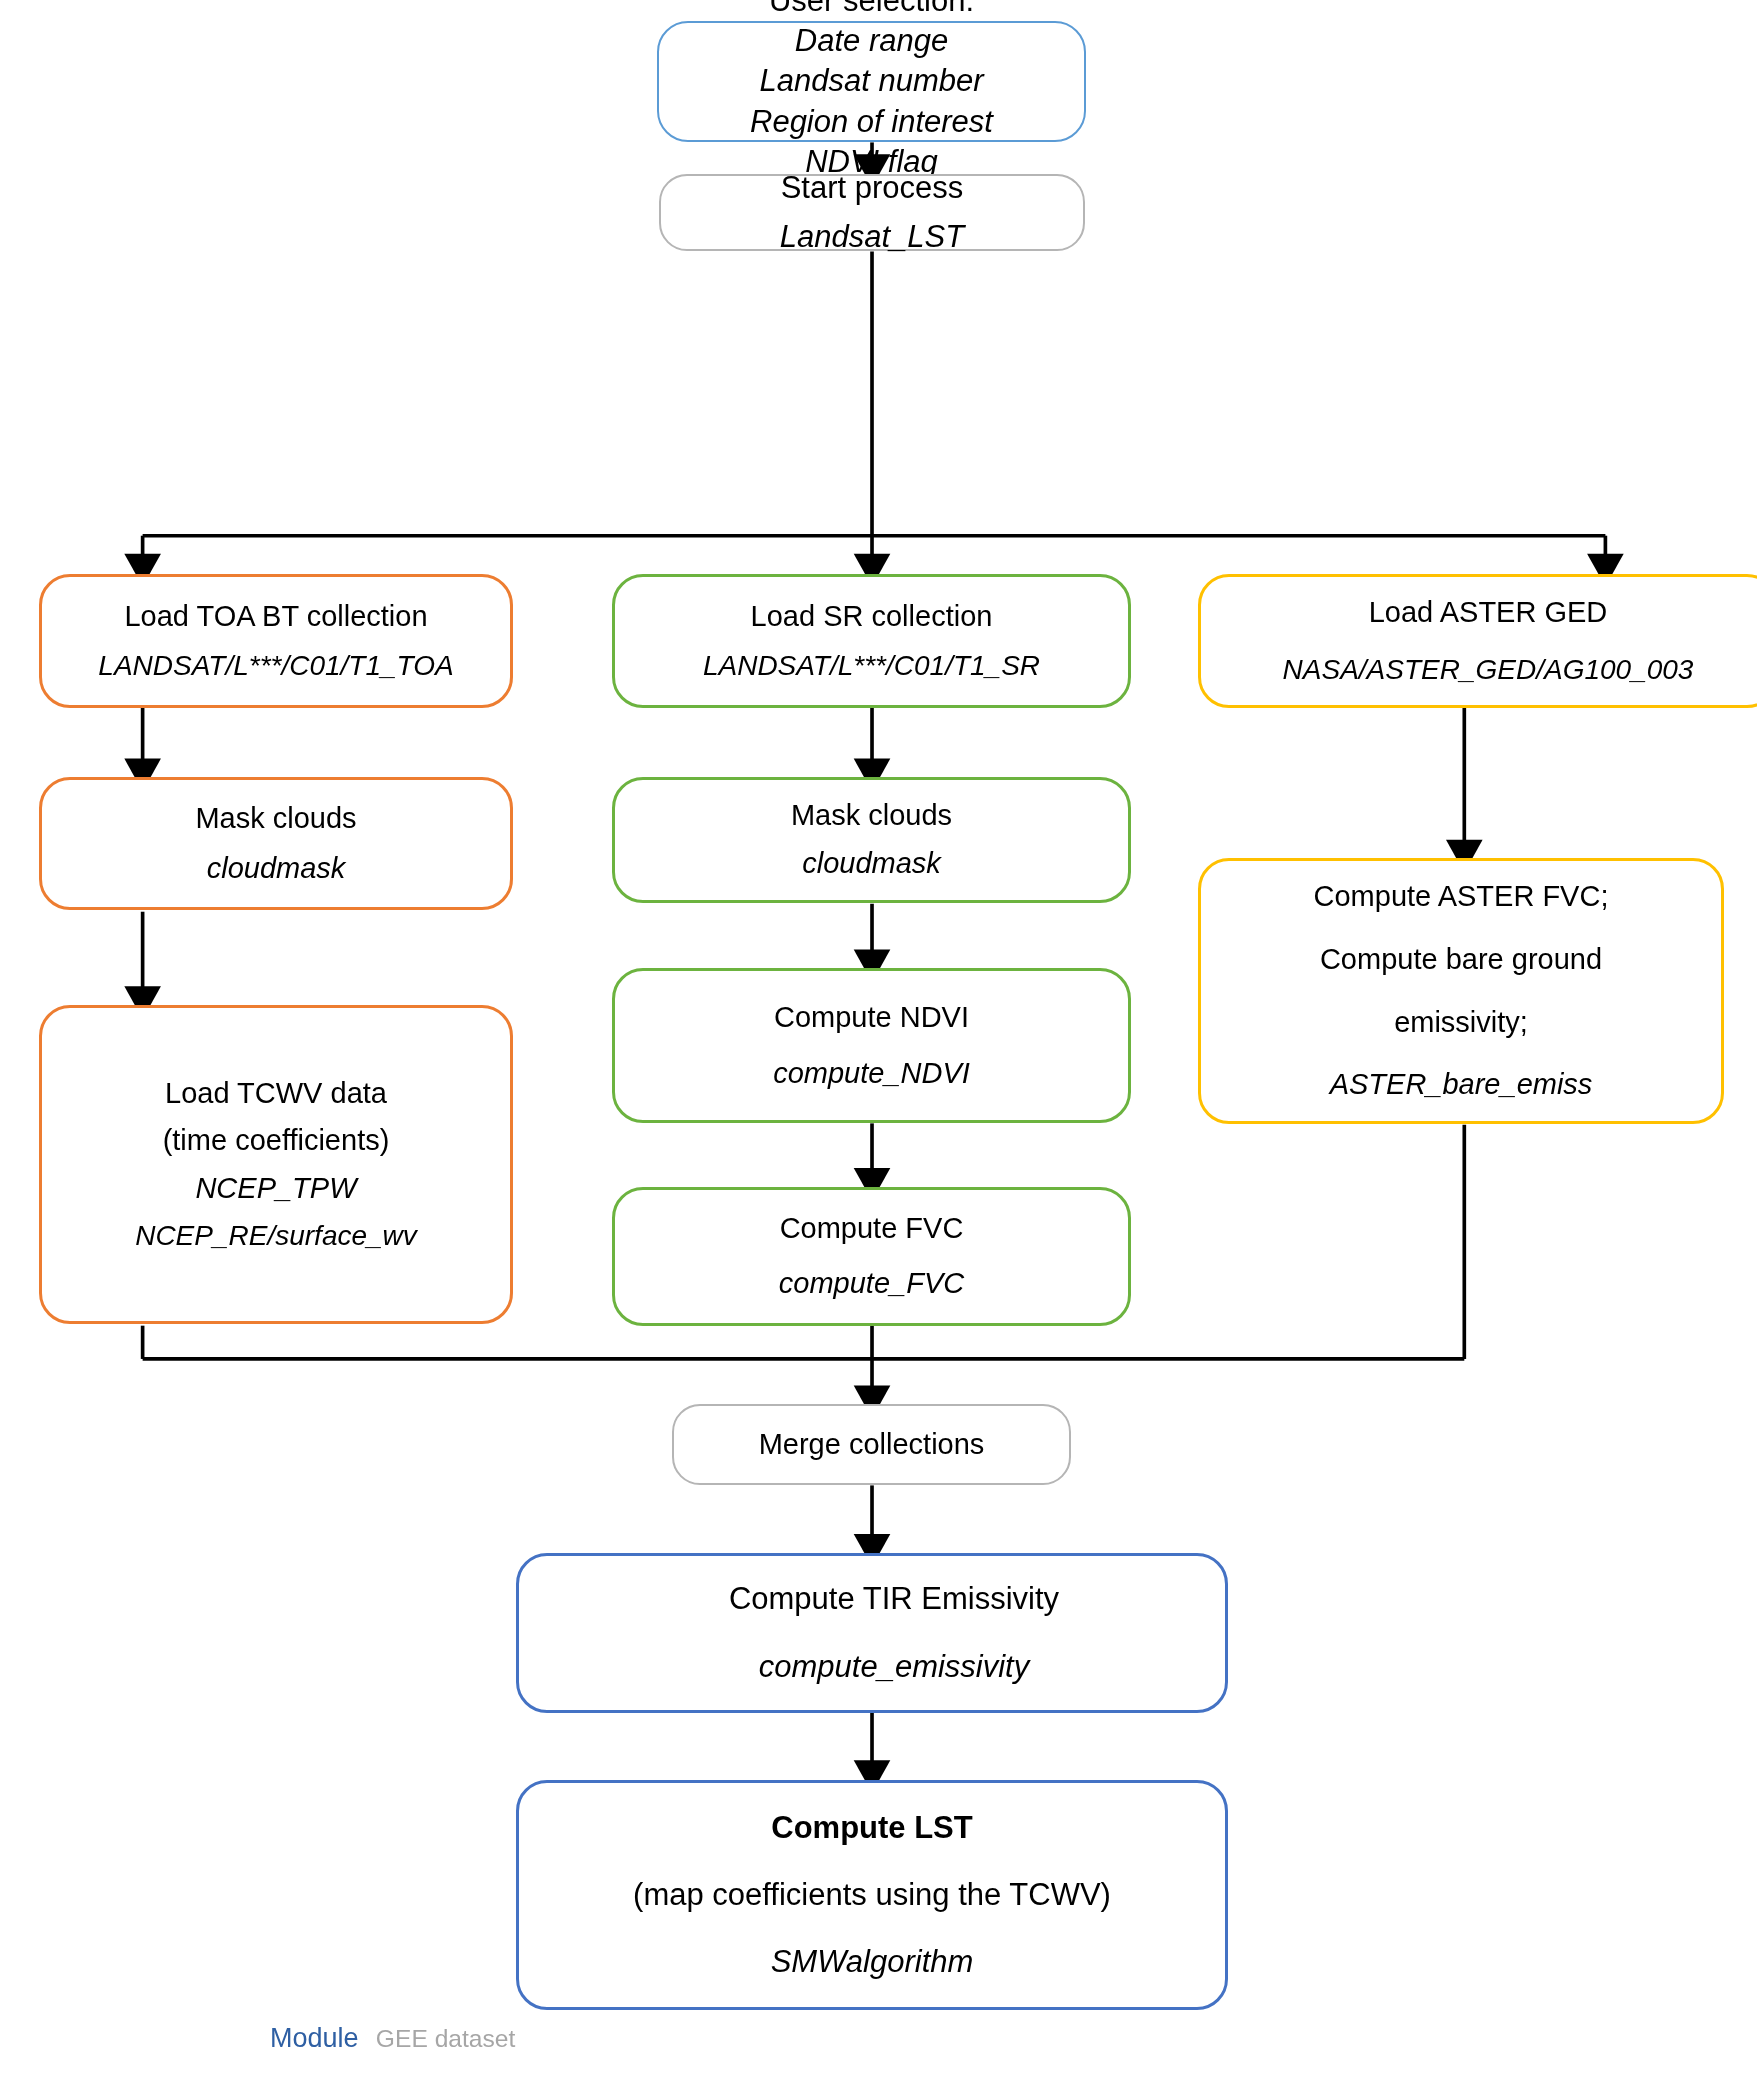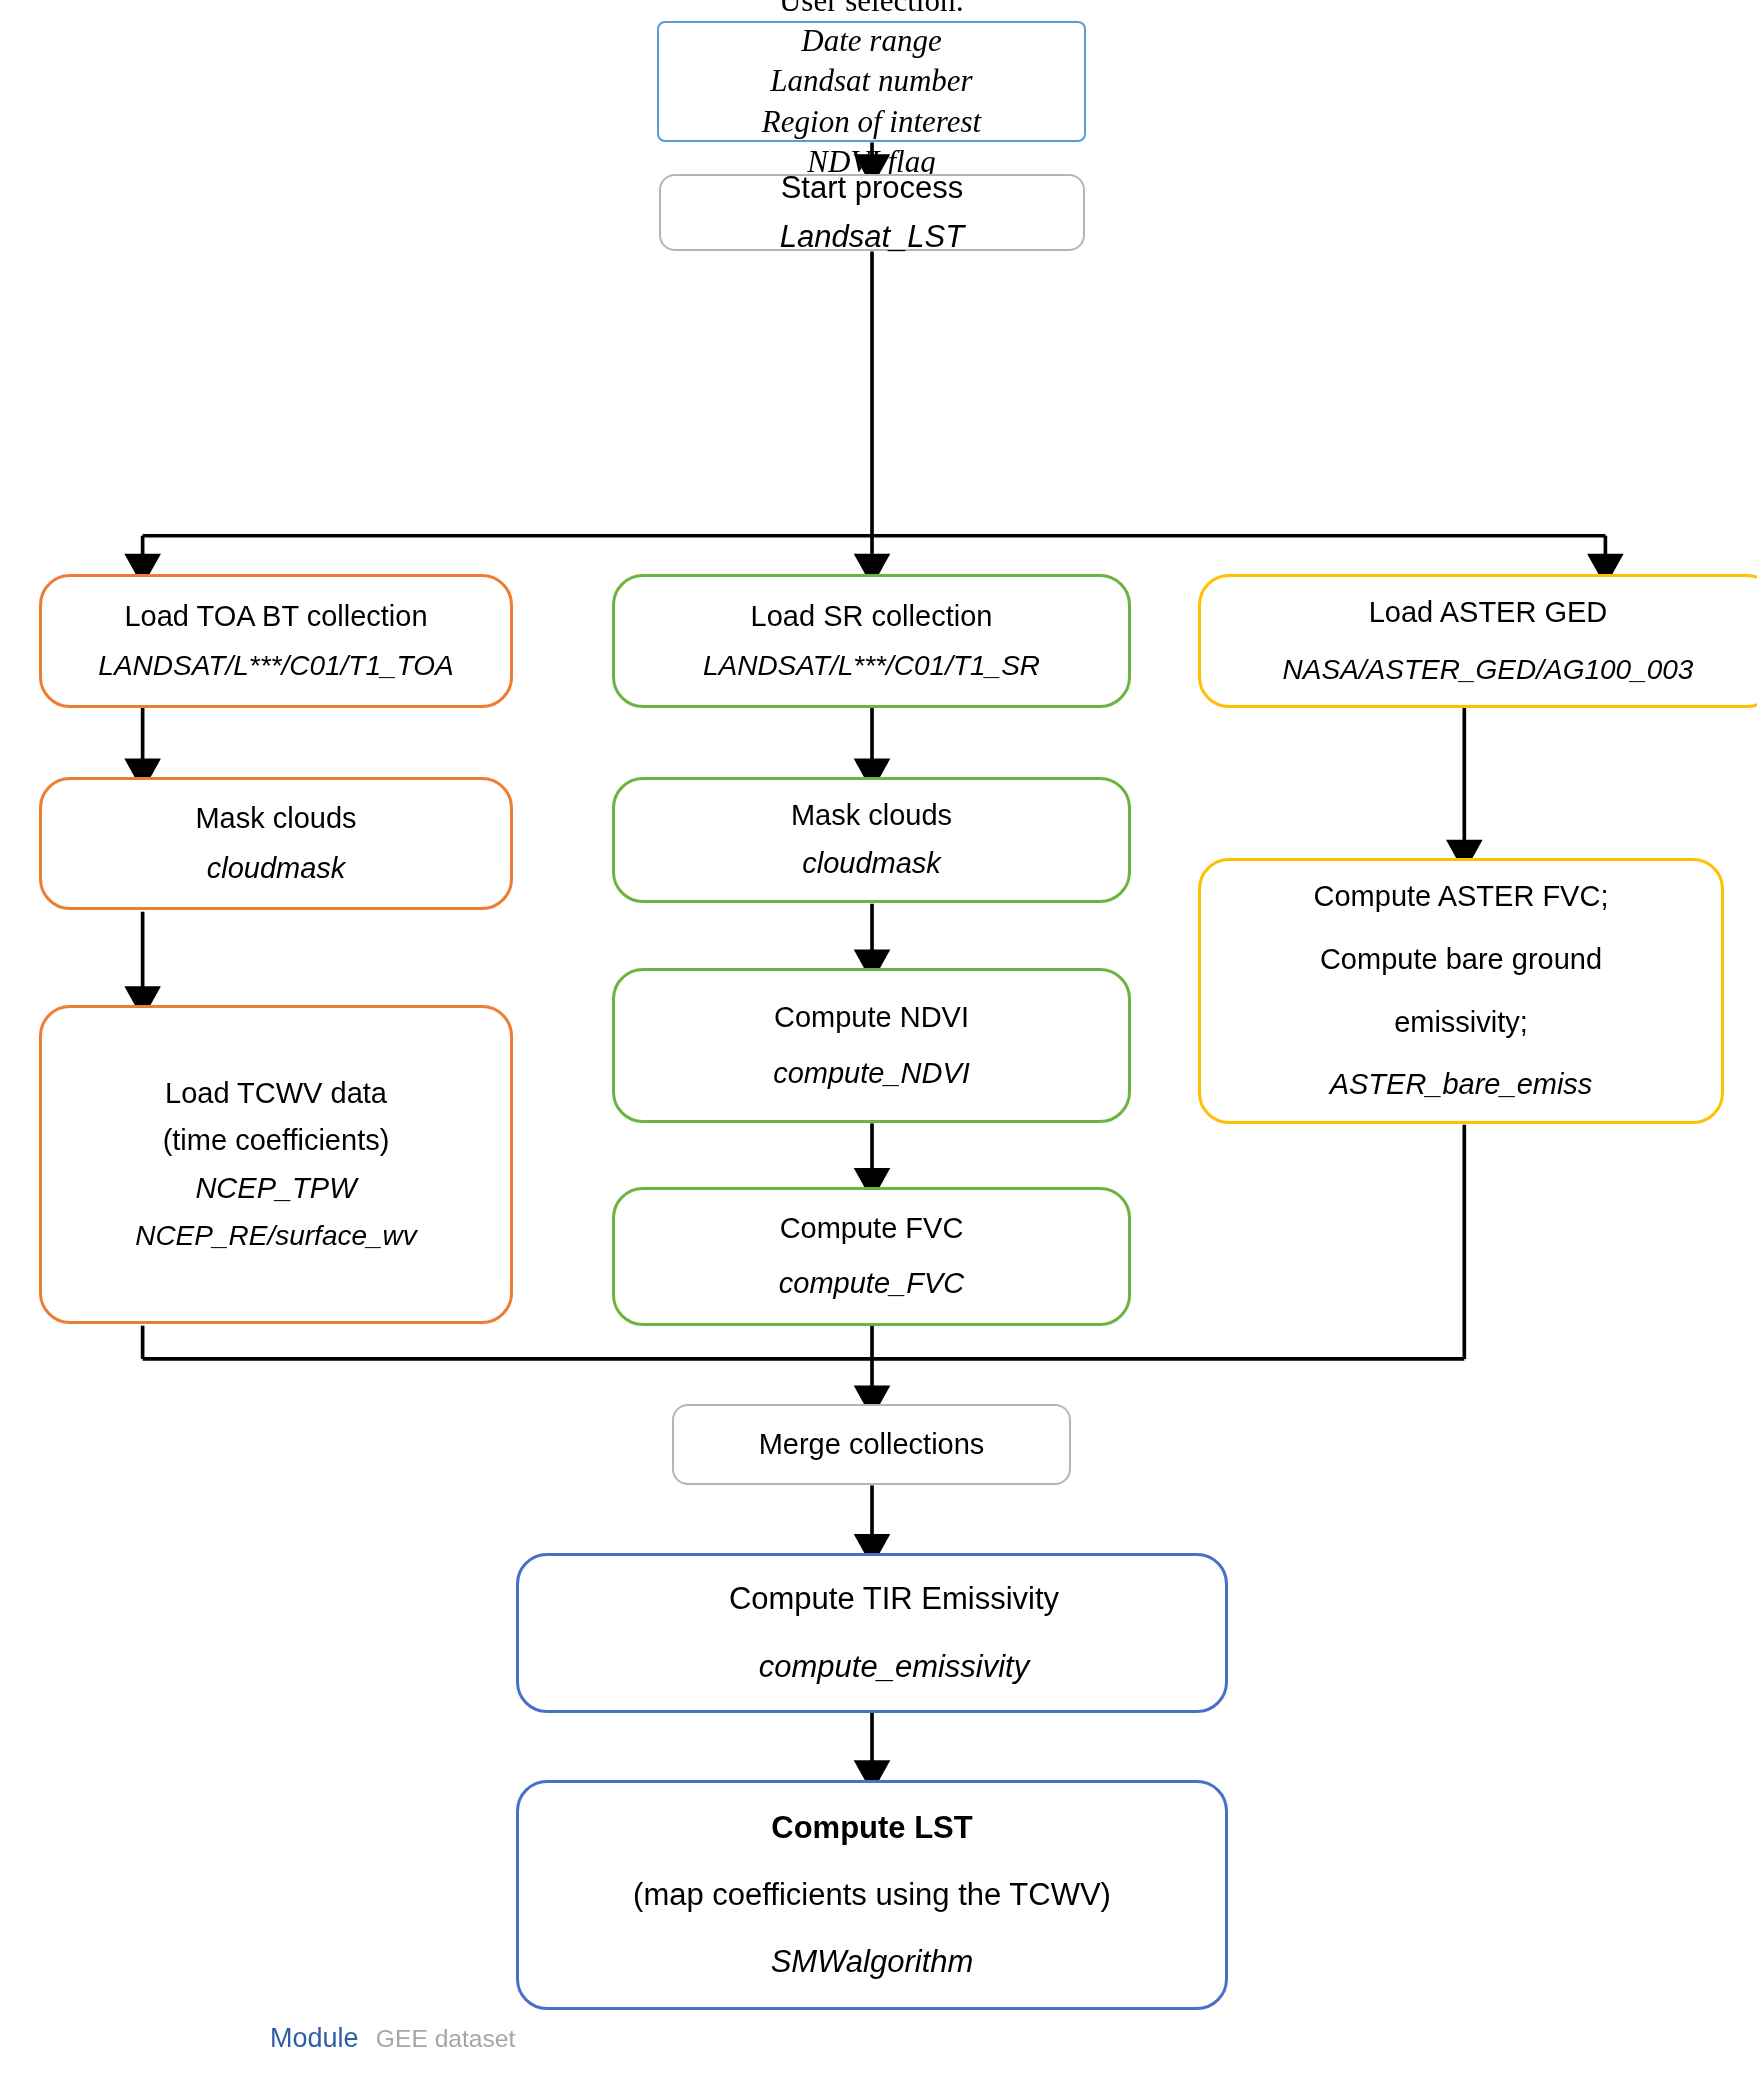--- a/index.html
+++ b/index.html
@@ -41,22 +41,22 @@
     white-space: nowrap;
     color: #000000;
     line-height: 1.30;
   }
   .plain   { font-style: normal; color: #000000; }
   .bold    { font-style: normal; font-weight: bold; color: #000000; }
   .module  { font-style: italic; color: #2e5fa3; }
   .dataset { font-style: italic; color: #a6a6a6; }
 
   
-  .b-blue-light { border: 2.7px solid #5b9bd5; border-radius: 8px; font-family: Liberation Serif, serif; }
-  .b-gray       { border: 2.7px solid #b5b5b5; border-radius: 16px; }
+  .b-blue-light { border: 2.7px solid #5b9bd5; border-radius: 31px; }
+  .b-gray       { border: 2.7px solid #b5b5b5; border-radius: 28px; }
   .b-orange     { border: 3.3px solid #ed7d31; border-radius: 31px; text-align: center; }
   .b-green      { border: 3.3px solid #6cb33f; border-radius: 31px; }
   .b-yellow     { border: 3.3px solid #ffc000; border-radius: 31px; }
   .b-blue       { border: 3.3px solid #4472c4; border-radius: 31px; }
 
   
   #legend {
     position: absolute;
     left: 270px;
     top: 2023px;

